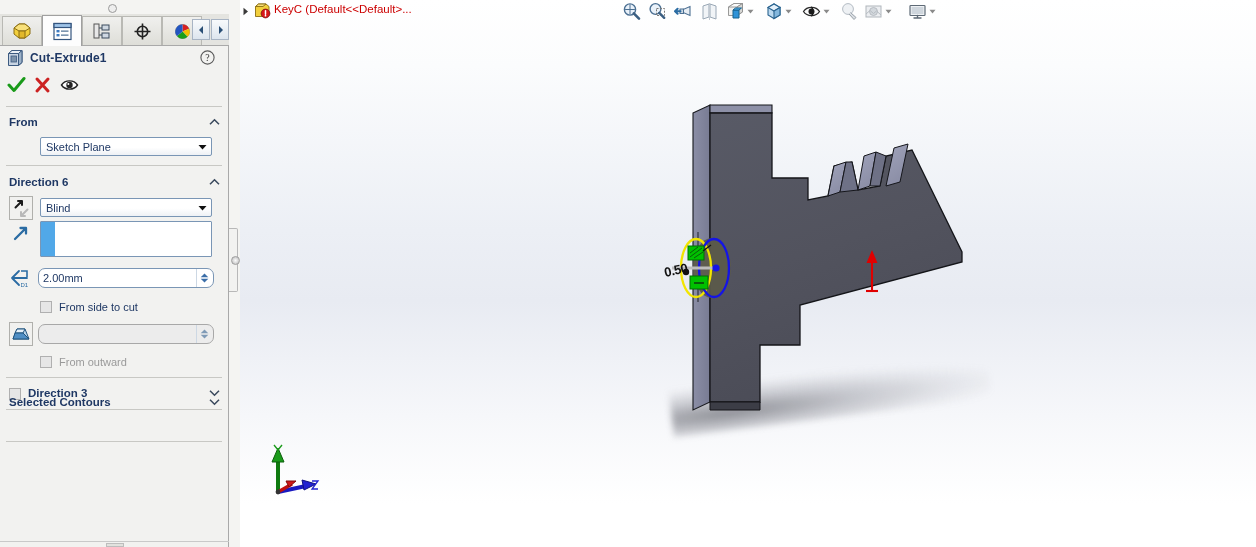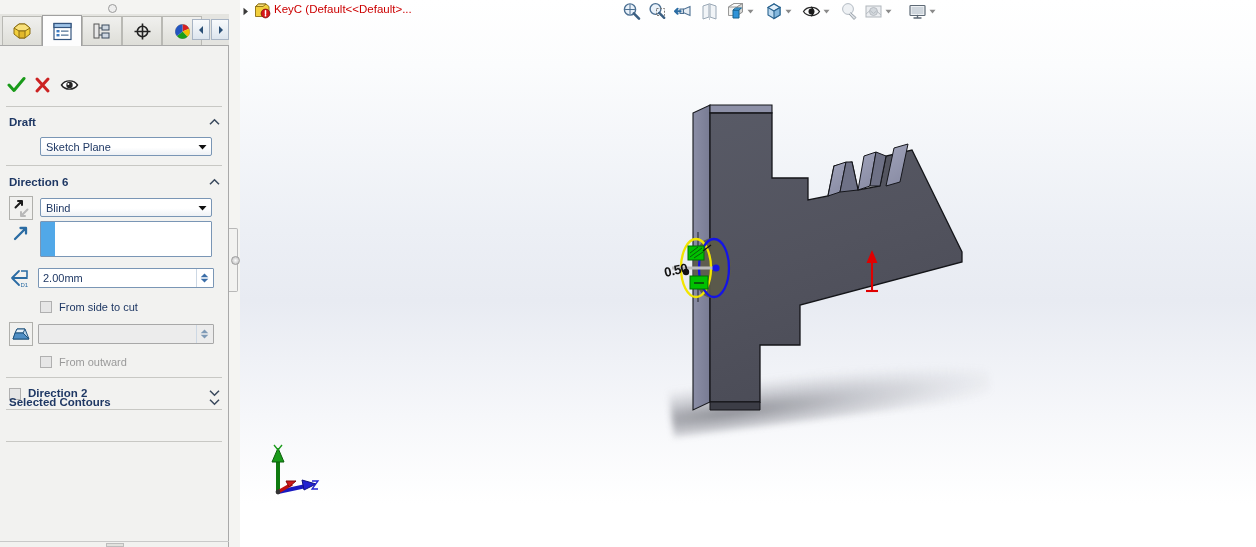--- a/index.html
+++ b/index.html
@@ -104,21 +104,21 @@
     white-space:nowrap;overflow:hidden;
   }
   .combo .cbtn{
     width:17px;height:17px;margin-right:0px;
     display:flex;align-items:center;justify-content:center;
   }
   .combo.shaded{background:linear-gradient(#ffffff 55%, #eef1f5);}
 
   .numbox{
     position:absolute;height:20px;border:1px solid #7a96b5;background:#fff;
-    box-sizing:border-box;display:flex;align-items:center;border-radius:1px;
+    box-sizing:border-box;display:flex;align-items:center;border-radius:7px;
   }
   .numbox.disabled{background:#ececec;border-color:#a8a8a8;}
   .numbox .nv{padding-left:4px;font-size:11px;color:#1f3864;flex:1;}
   .spin{
     width:15px;height:18px;margin-right:1px;
     display:flex;flex-direction:column;align-items:center;justify-content:center;
     border-left:1px solid #cdd8e4;
   }
   .spin .sa{line-height:0;}
 
@@ -277,20 +277,33 @@
           <path d="M5 0 L5 8 L1 4 Z" fill="#2a4f76"></path>
         </svg>
       </div>
       <div class="navbtn" id="nav-next">
         <svg width="7" height="8" viewBox="0 0 7 8">
           <path d="M2 0 L2 8 L6 4 Z" fill="#2a4f76"></path>
         </svg>
       </div>
     </div>
 
+    <div id="pm-header">
+      <svg id="pm-feature-icon" width="17" height="18" viewBox="0 0 17 18">
+        <path d="M1.5 4.5 L5 1.5 L15 1.5 L15 13.5 L11.5 16.5 L1.5 16.5 Z" fill="#c8d4e2" stroke="#3c5a80" stroke-width="1"></path>
+        <path d="M1.5 4.5 L5 1.5 L15 1.5 L11.5 4.5 Z" fill="#eaf0f6" stroke="#3c5a80" stroke-width="1"></path>
+        <path d="M11.5 4.5 L15 1.5 L15 13.5 L11.5 16.5 Z" fill="#9db2c8" stroke="#3c5a80" stroke-width="1"></path>
+        <rect x="4" y="7" width="5.5" height="6" fill="#7d93ab" stroke="#3c5a80" stroke-width="0.8"></rect>
+      </svg>
+      <div id="pm-title">Cut-Extrude1</div>
+      <svg id="pm-help" width="15" height="15" viewBox="0 0 15 15">
+        <circle cx="7.5" cy="7.5" r="6.6" fill="#f2f2f0" stroke="#5b5b5b" stroke-width="1.1"></circle>
+        <text x="7.5" y="11" font-family="Liberation Serif, serif" font-size="10" fill="#333" text-anchor="middle">?</text>
+      </svg>
+    </div>
 
     <div id="pm-actions">
       <span id="btn-ok">
         <svg width="19" height="18" viewBox="0 0 19 18">
           <path d="M2 9 L7 14.5 L17 2.5" fill="none" stroke="#199a19" stroke-width="3" stroke-linecap="round" stroke-linejoin="round"></path>
         </svg>
       </span>
       <span id="btn-cancel">
         <svg width="17" height="18" viewBox="0 0 17 18">
           <path d="M3 3 L14 15 M14 3 L3 15" fill="none" stroke="#cc2222" stroke-width="3" stroke-linecap="round"></path>
@@ -300,21 +313,21 @@
         <svg width="19" height="18" viewBox="0 0 19 18">
           <path d="M1.5 9 C5 3.5, 14 3.5, 17.5 9 C14 14.5, 5 14.5, 1.5 9 Z" fill="#ffffff" stroke="#242424" stroke-width="1.4"></path>
           <circle cx="9.5" cy="9" r="3.2" fill="#242424"></circle>
           <circle cx="8.4" cy="7.9" r="1" fill="#ffffff"></circle>
         </svg>
       </span>
     </div>
     <div id="hdr-rule"></div>
 
     <div class="group-head" style="top:112px;">
-      <div class="gh-label" style="left:9px;">Draft</div>
+      <div class="gh-label" style="left:9px;">From</div>
       <svg class="chev" width="11" height="8" viewBox="0 0 11 8">
         <path d="M1 6.3 L5.5 1.7 L10 6.3" fill="none" stroke="#3b4a5e" stroke-width="1.5"></path>
       </svg>
     </div>
     <div class="combo shaded" style="left:40px;top:137px;width:172px;">
       <span class="cv">Sketch Plane</span>
       <span class="cbtn">
         <svg width="9" height="6" viewBox="0 0 9 6">
             <path d="M0.5 1 L8.5 1 L4.5 5.4 Z" fill="#111"></path>
           </svg>
@@ -403,21 +416,21 @@
 
     <div class="cbrow" style="left:40px;top:354px;">
       <span class="cbox dim"></span>
       <span class="cblabel dim">From outward</span>
     </div>
 
     <div class="group-rule" style="top:377px;"></div>
 
     <div class="group-head" style="top:383px;">
       <span class="cbox dim" style="position:absolute;left:9px;top:5px;"></span>
-      <div class="gh-label" style="left:28px;">Direction 2</div>
+      <div class="gh-label" style="left:28px;">Direction 3</div>
       <svg class="chev" width="11" height="8" viewBox="0 0 11 8">
         <path d="M1 1.7 L5.5 6.3 L10 1.7" fill="none" stroke="#3b4a5e" stroke-width="1.5"></path>
       </svg>
     </div>
     <div class="group-rule" style="top:409px;"></div>
 
     <div class="group-head" style="top:392px;">
       <div class="gh-label" style="left:9px;">Selected Contours</div>
       <svg class="chev" width="11" height="8" viewBox="0 0 11 8">
         <path d="M1 1.7 L5.5 6.3 L10 1.7" fill="none" stroke="#3b4a5e" stroke-width="1.5"></path>

